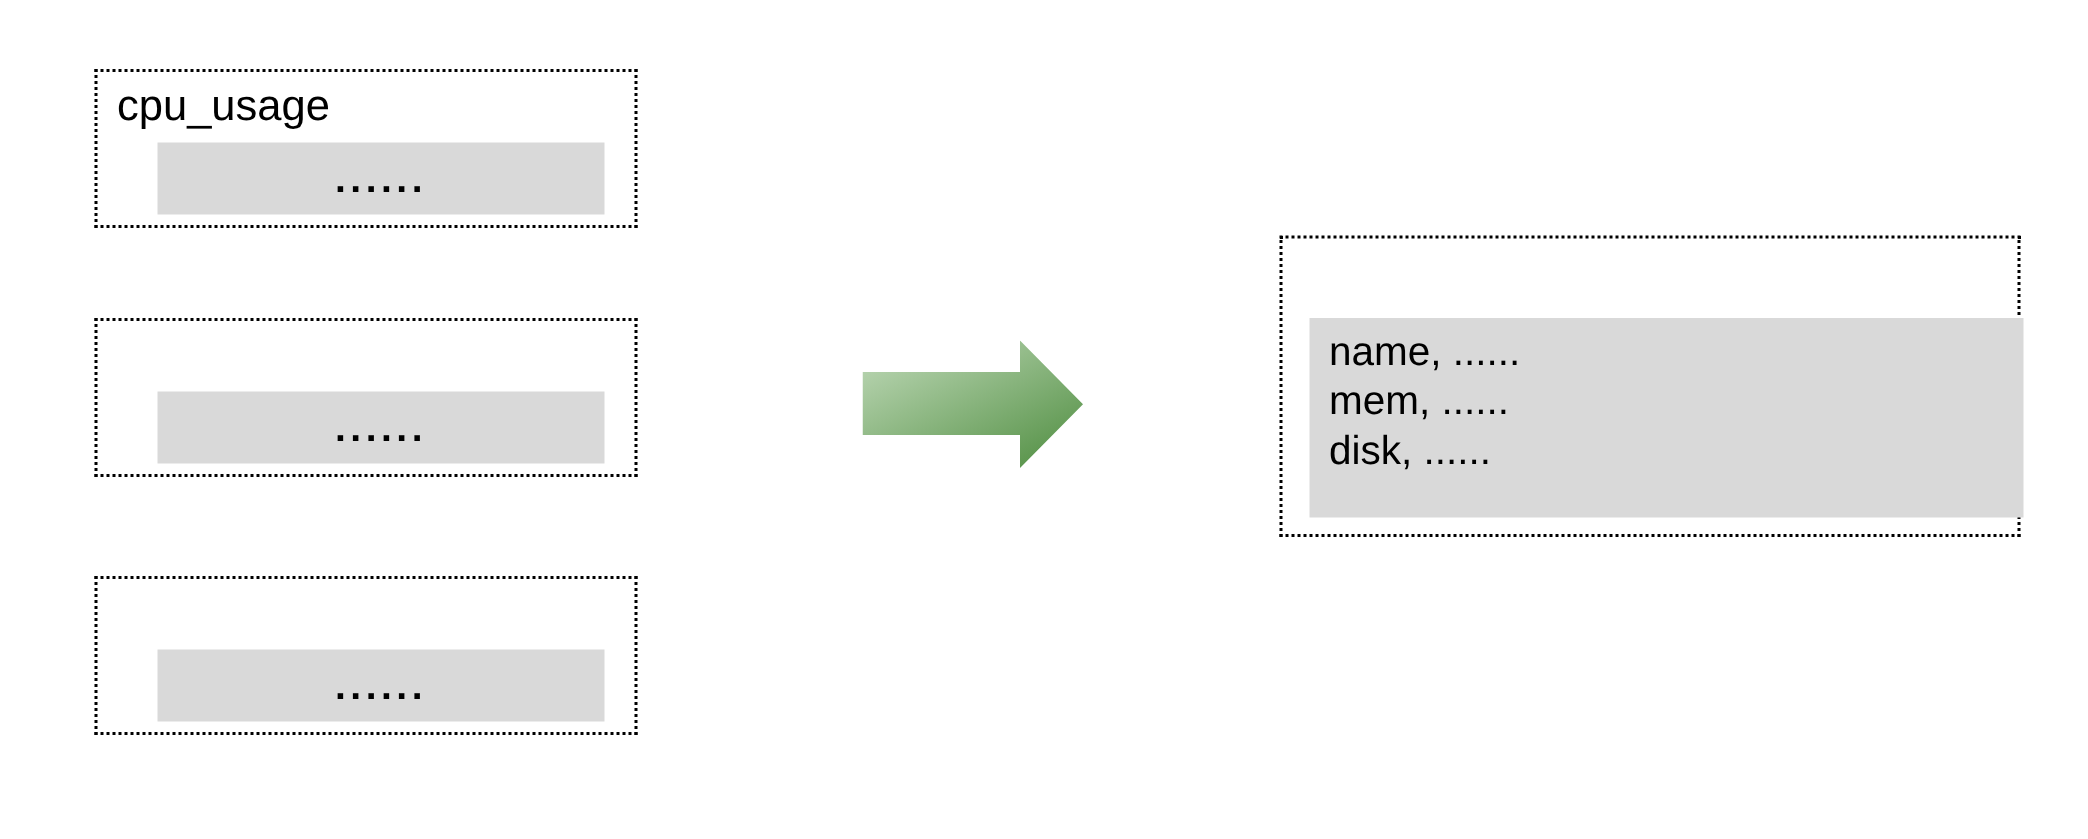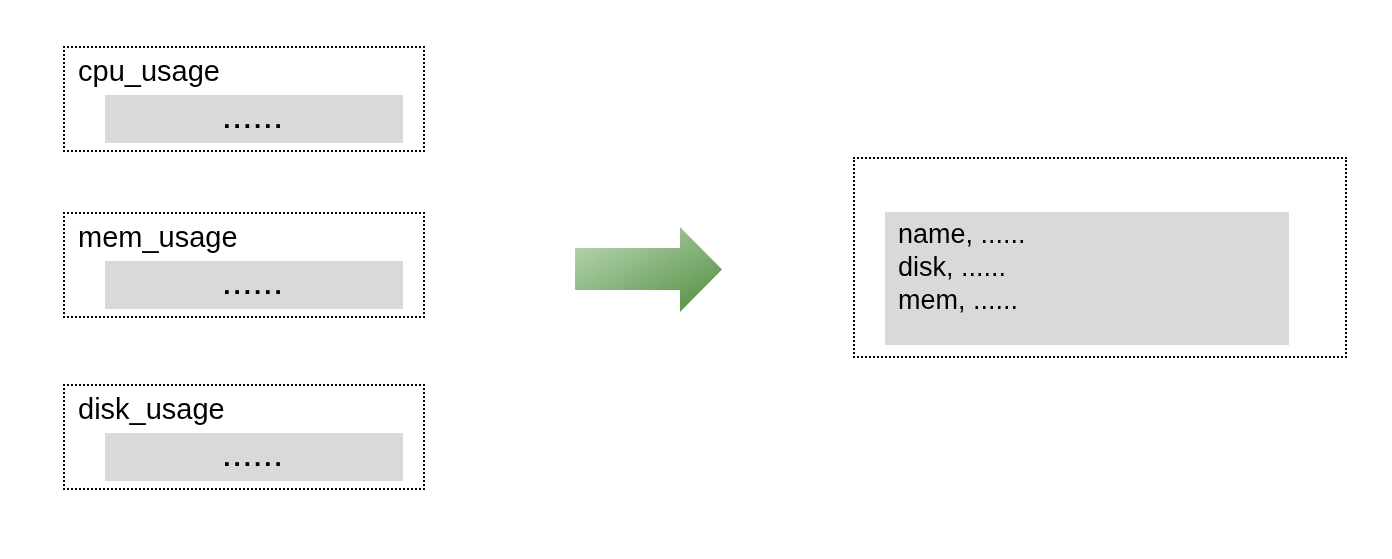--- a/index.html
+++ b/index.html
@@ -55,21 +55,21 @@
   }
   .result-row {
     white-space: nowrap;
   }
   .box-cpu  { left: 63px;  top: 46px;  width: 362px; height: 106px; }
   .box-mem  { left: 63px;  top: 212px; width: 362px; height: 106px; }
   .box-disk { left: 63px;  top: 384px; width: 362px; height: 106px; }
   .box-result { left: 853px; top: 157px; width: 494px; height: 201px; }
 
   .src-panel { left: 40px; top: 47px; width: 298px; height: 48px; }
-  .result-panel { left: 30px; top: 53px; width: 404px; height: 133px; }
+  .result-panel { left: 18px; top: 53px; width: 476px; height: 133px; }
 
   .arrow-wrap {
     position: absolute;
     left: 575px;
     top: 227px;
     width: 147px;
     height: 85px;
   }
 </style>
 </head>
@@ -78,28 +78,26 @@
 <div class="canvas">
 
   <div class="dbox box-cpu">
     <div class="title">cpu_usage</div>
     <div class="rows-panel placeholder-panel src-panel">
       <span class="dots">......</span>
     </div>
   </div>
 
   <div class="dbox box-mem">
-    <div class="title">mem_usage</div>
     <div class="rows-panel placeholder-panel src-panel">
       <span class="dots">......</span>
     </div>
   </div>
 
   <div class="dbox box-disk">
-    <div class="title">disk_usage</div>
     <div class="rows-panel placeholder-panel src-panel">
       <span class="dots">......</span>
     </div>
   </div>
 
   <div class="arrow-wrap">
     <svg width="147" height="85" viewBox="0 0 147 85" xmlns="http://www.w3.org/2000/svg">
       <defs>
         <linearGradient id="agrad" x1="0%" y1="0%" x2="95%" y2="105%">
           <stop id="agrad-start" offset="0%" stop-color="#c2dbbb"></stop>
@@ -107,19 +105,19 @@
         </linearGradient>
       </defs>
       <polygon points="0,21 105,21 105,0 147,42.5 105,85 105,63 0,63" fill="url(#agrad)"></polygon>
     </svg>
   </div>
 
   <div class="dbox box-result">
     <div class="rows-panel result-panel">
       <div class="result-rows">
         <div class="result-row">name, ......</div>
+        <div class="result-row">mem, ......</div>
         <div class="result-row">disk, ......</div>
-        <div class="result-row">mem, ......</div>
       </div>
     </div>
   </div>
 
 </div>
 
 </body></html>

